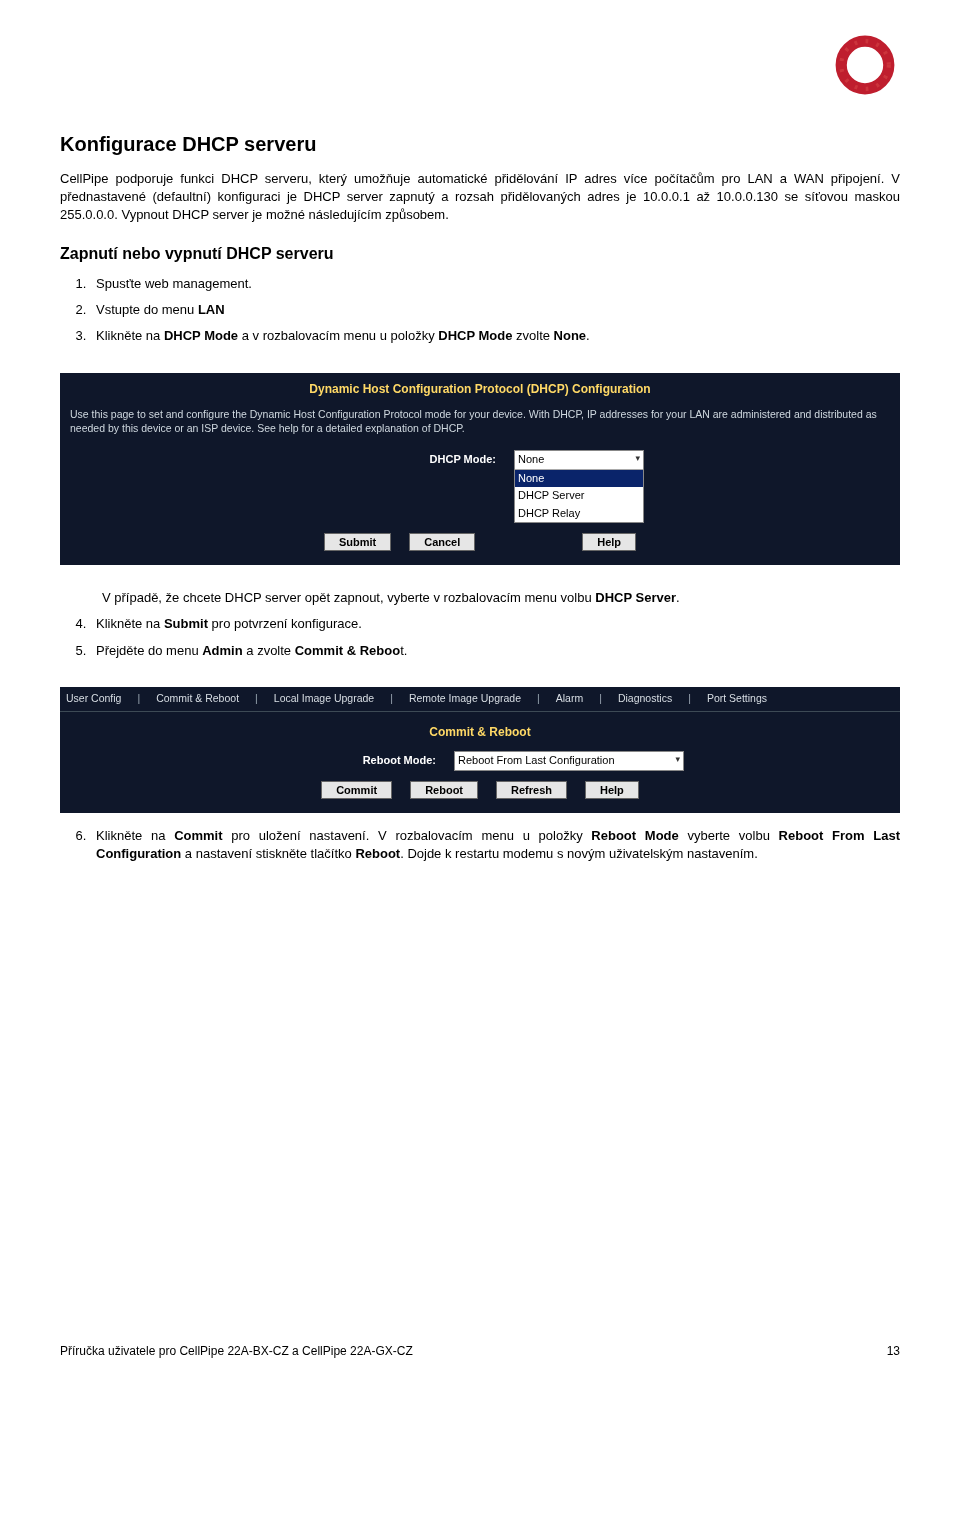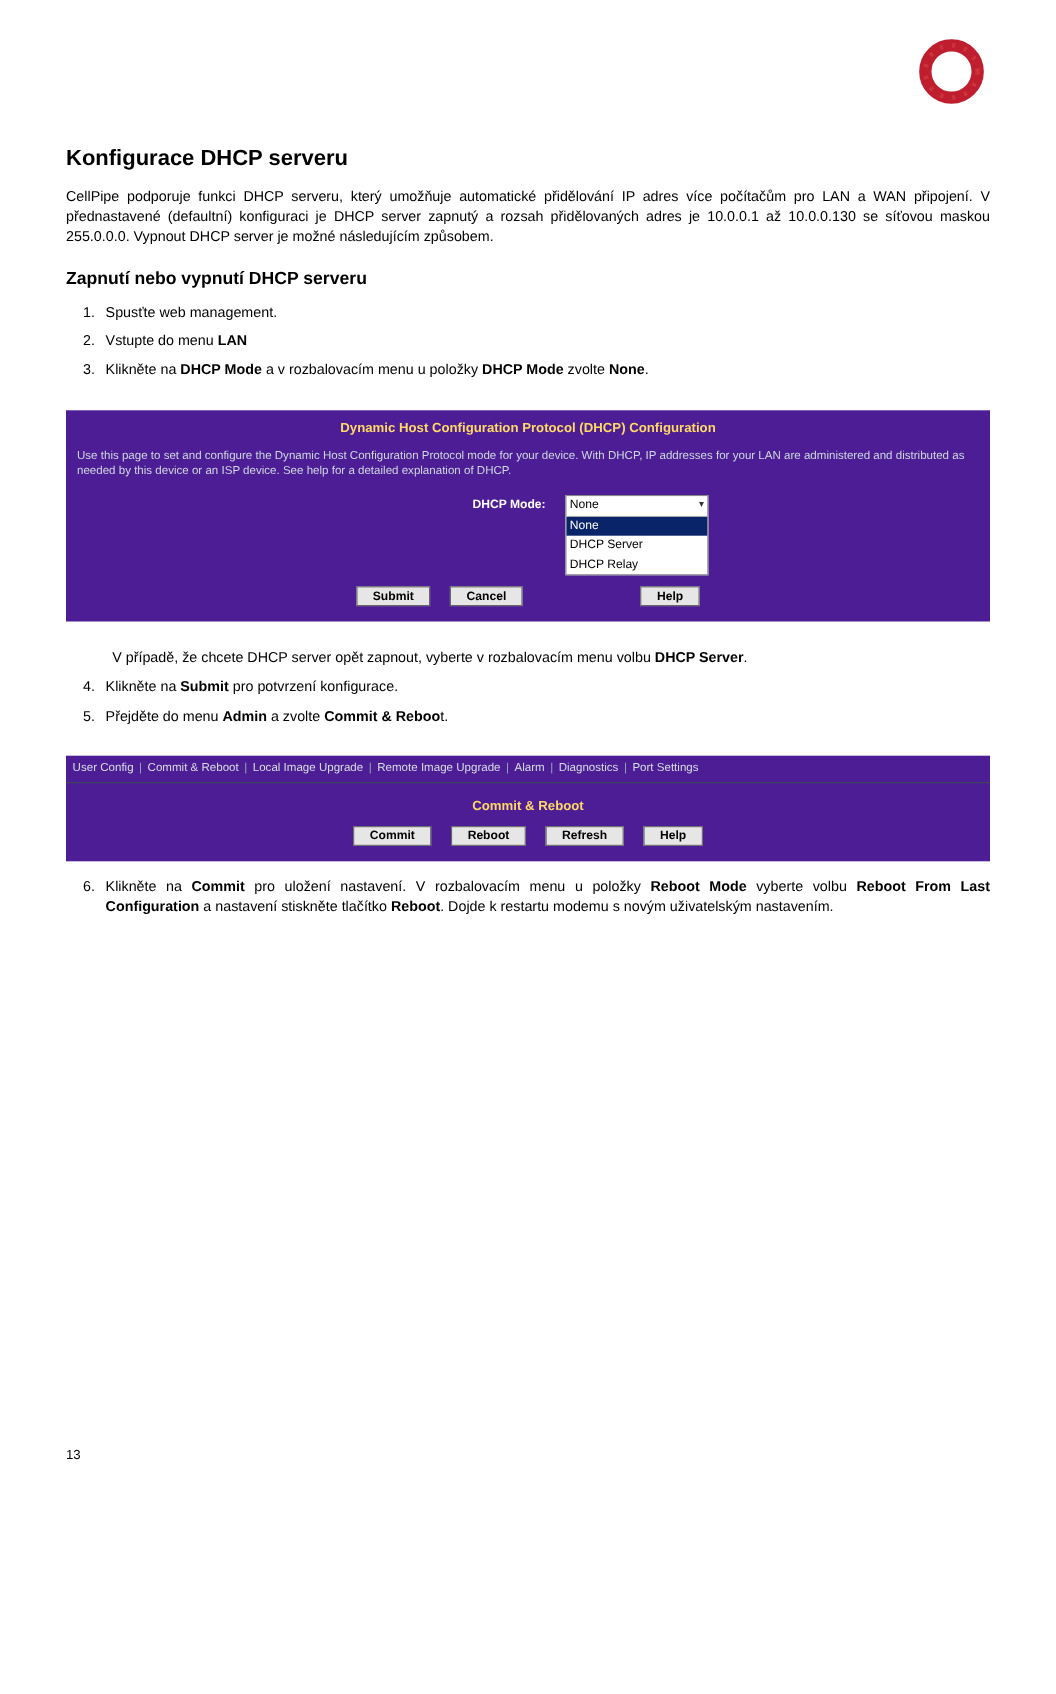--- a/index.html
+++ b/index.html
@@ -29,21 +29,21 @@
 
   h1 { font-size: 20px; font-weight: bold; margin-bottom: 12px; }
   h2 { font-size: 16px; font-weight: bold; margin: 18px 0 10px 0; }
   p { margin-bottom: 12px; text-align: justify; }
   ol { margin-left: 30px; margin-bottom: 12px; }
   ol li { margin-bottom: 8px; padding-left: 6px; }
   .ital { font-weight: bold; }
 
   
   .panel {
-    background: #4c1d95;
+    background: #0f172a;
     color: #e8e8e8;
     font-family: Verdana, Arial, sans-serif;
     font-size: 11px;
     padding: 8px 10px 14px 10px;
     margin: 27px 0 14px 0;
   }
   .panel-title {
     text-align: center;
     color: #ffd966;
     font-weight: bold;
@@ -104,21 +104,21 @@
     border: 1px solid #666;
     padding: 2px 14px;
     font-size: 11px;
     font-weight: bold;
     cursor: pointer;
   }
 
   
   .tabs {
     display: flex;
-    gap: 0;
+    gap: 11px;
     font-size: 10.5px;
     color: #d8dee4;
     border-bottom: 1px solid #3d4a55;
     padding: 4px 6px 6px 6px;
   }
   .tabs span { white-space: nowrap; }
   .tabs .sep { margin: 0 5px; color:#9aa7b2; }
   .panel2-title {
     text-align: center;
     color: #ffd966;
@@ -225,29 +225,36 @@
       <span class="sep">|</span>
     <span>Remote Image Upgrade</span>
       <span class="sep">|</span>
     <span>Alarm</span>
       <span class="sep">|</span>
     <span>Diagnostics</span>
       <span class="sep">|</span>
     <span>Port Settings</span>
   </div>
   <div class="panel2-title">Commit &amp; Reboot</div>
+  <div class="panel-row">
+    <div class="panel-label" style="min-width:160px;">Reboot Mode:</div>
+    <div class="fake-select2">
+      <span>Reboot From Last Configuration</span>
+    </div>
+  </div>
   <div class="btn-row">
     <button class="btn">Commit</button>
     <button class="btn">Reboot</button>
     <button class="btn">Refresh</button>
     <button class="btn">Help</button>
   </div>
 </div>
 
 <ol start="6">
   <li style="text-align:justify;">
     <span>Klikněte na </span><span class="ital">Commit</span><span> pro uložení nastavení. V rozbalovacím menu u položky </span><span class="ital">Reboot Mode</span><span> vyberte volbu </span><span class="ital">Reboot From Last Configuration</span><span> a nastavení stiskněte tlačítko </span><span class="ital">Reboot</span><span>. Dojde k restartu modemu s novým uživatelským nastavením.</span>
   </li>
 </ol>
 
 <div class="footer">
+  <div class="footer-left">Příručka uživatele pro CellPipe 22A-BX-CZ a CellPipe 22A-GX-CZ</div>
   <div class="footer-right">13</div>
 </div>
 
 </body></html>

